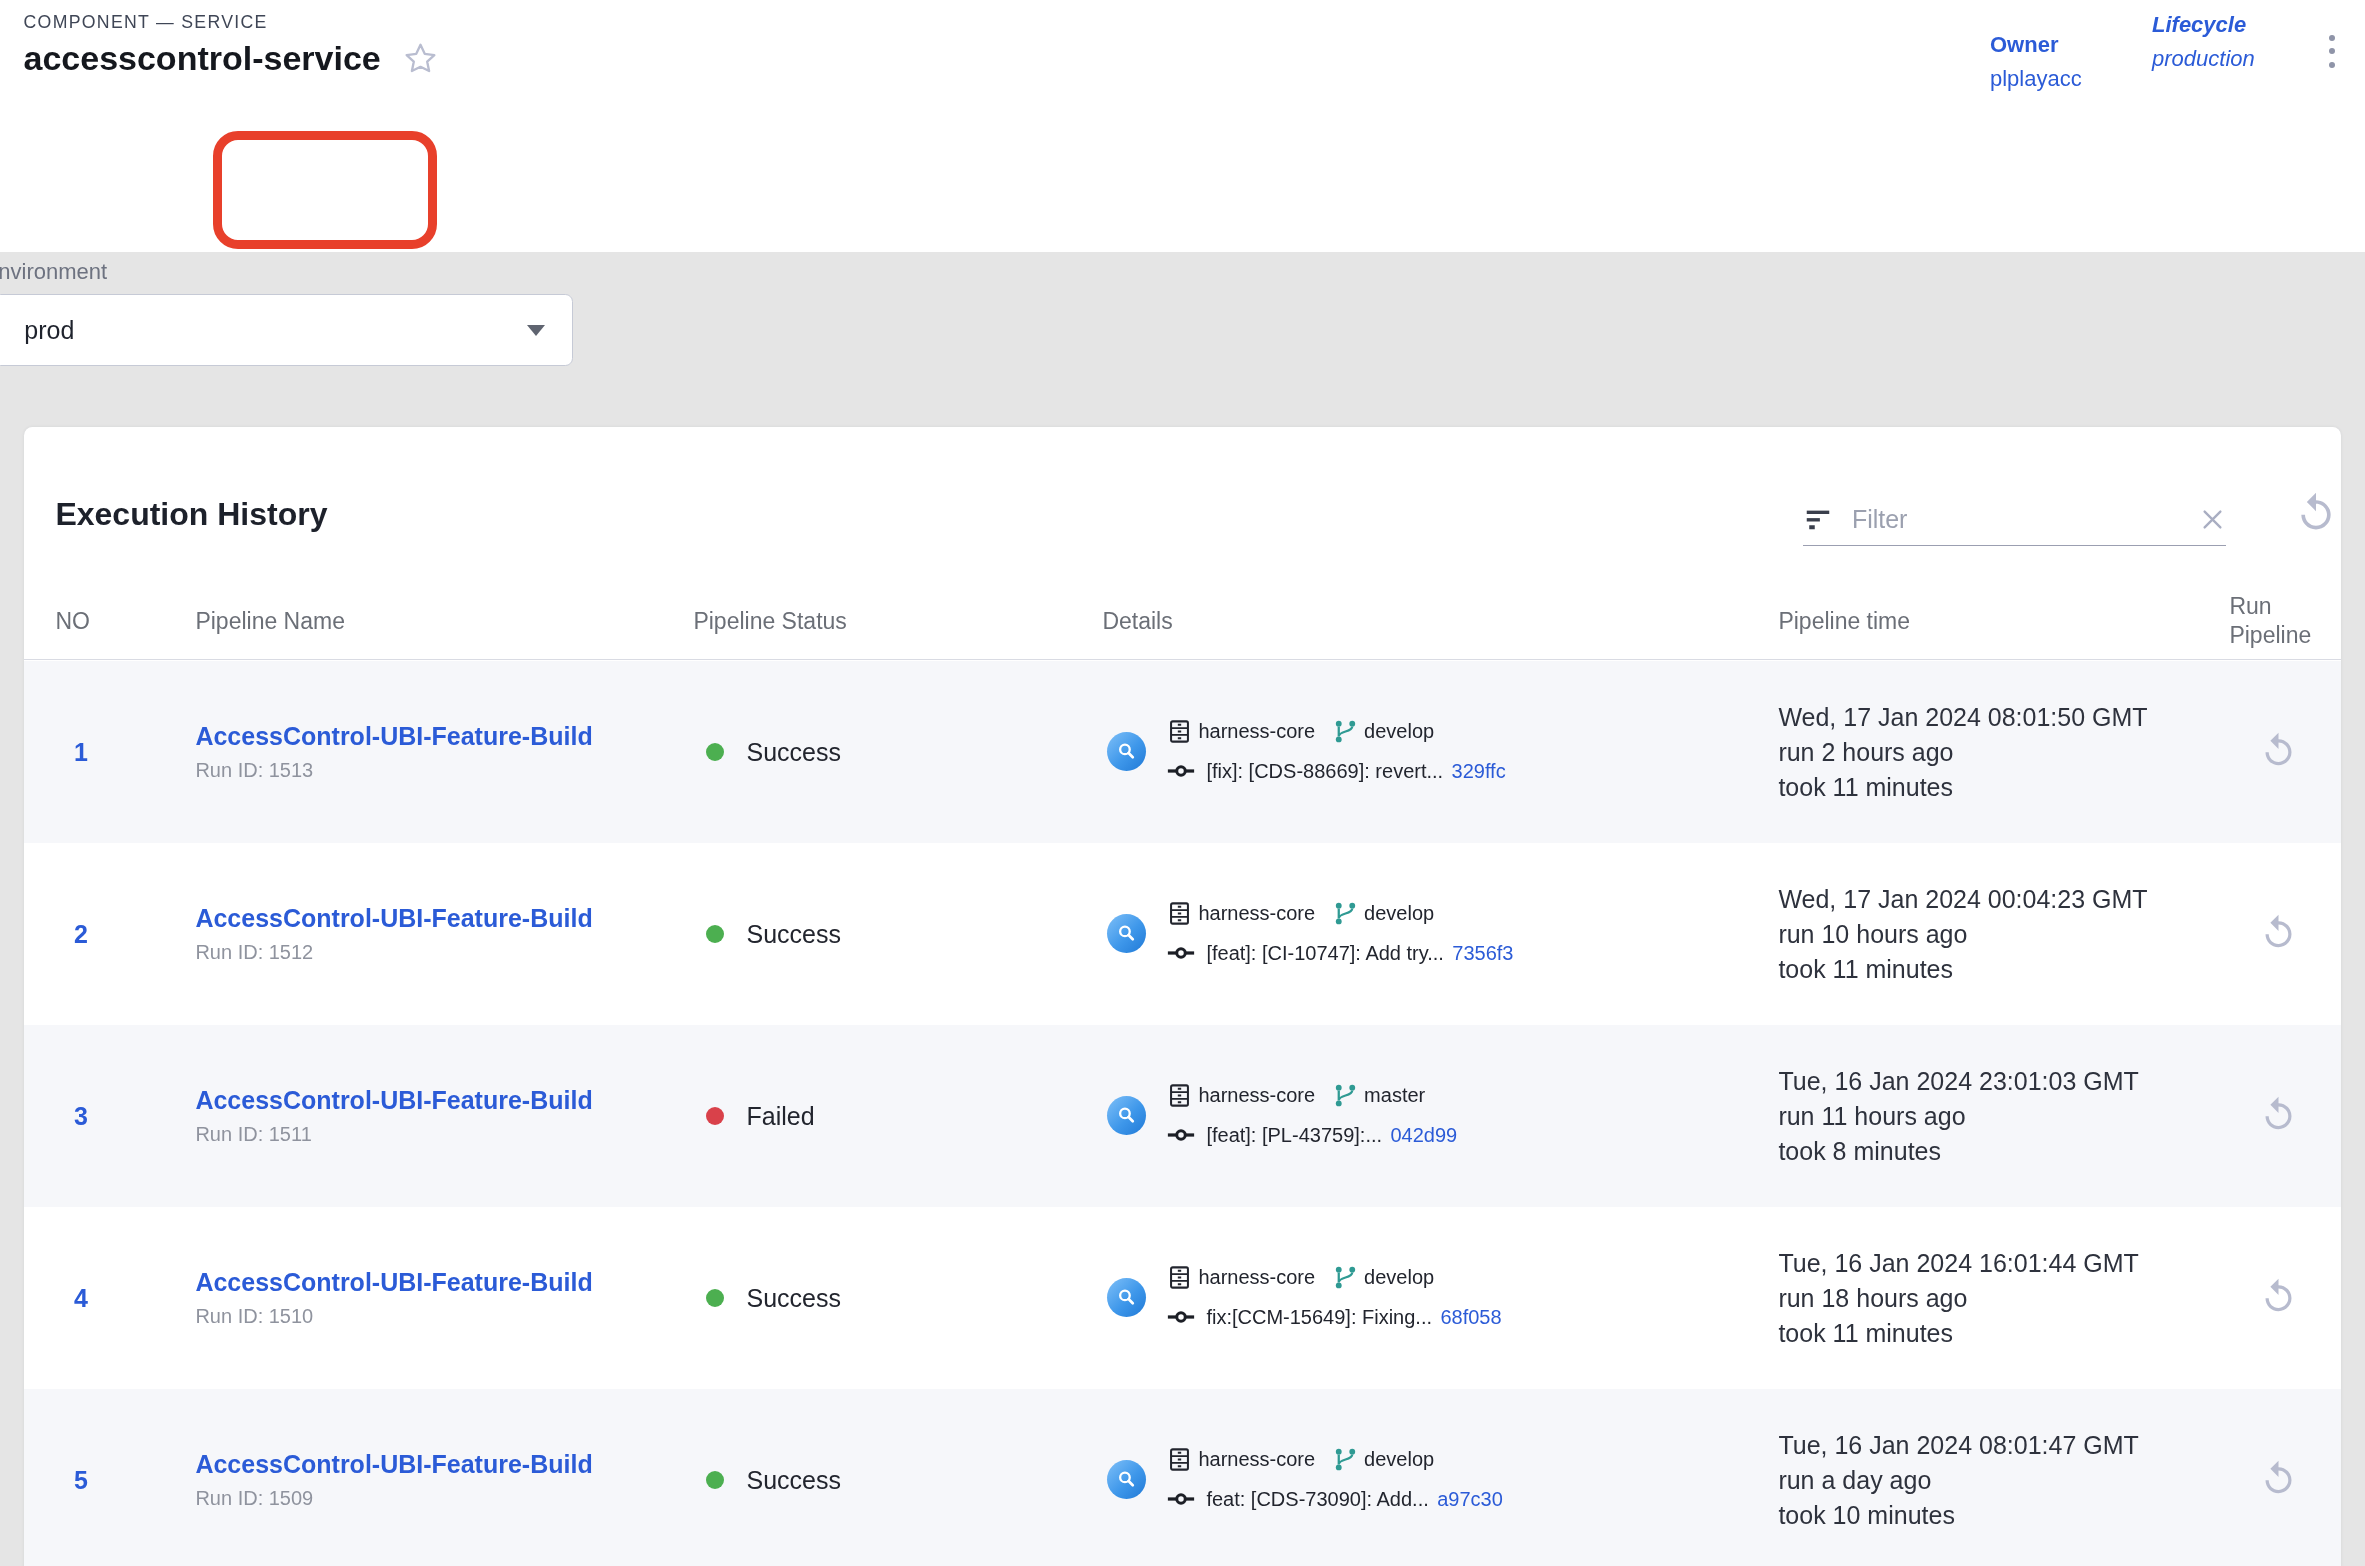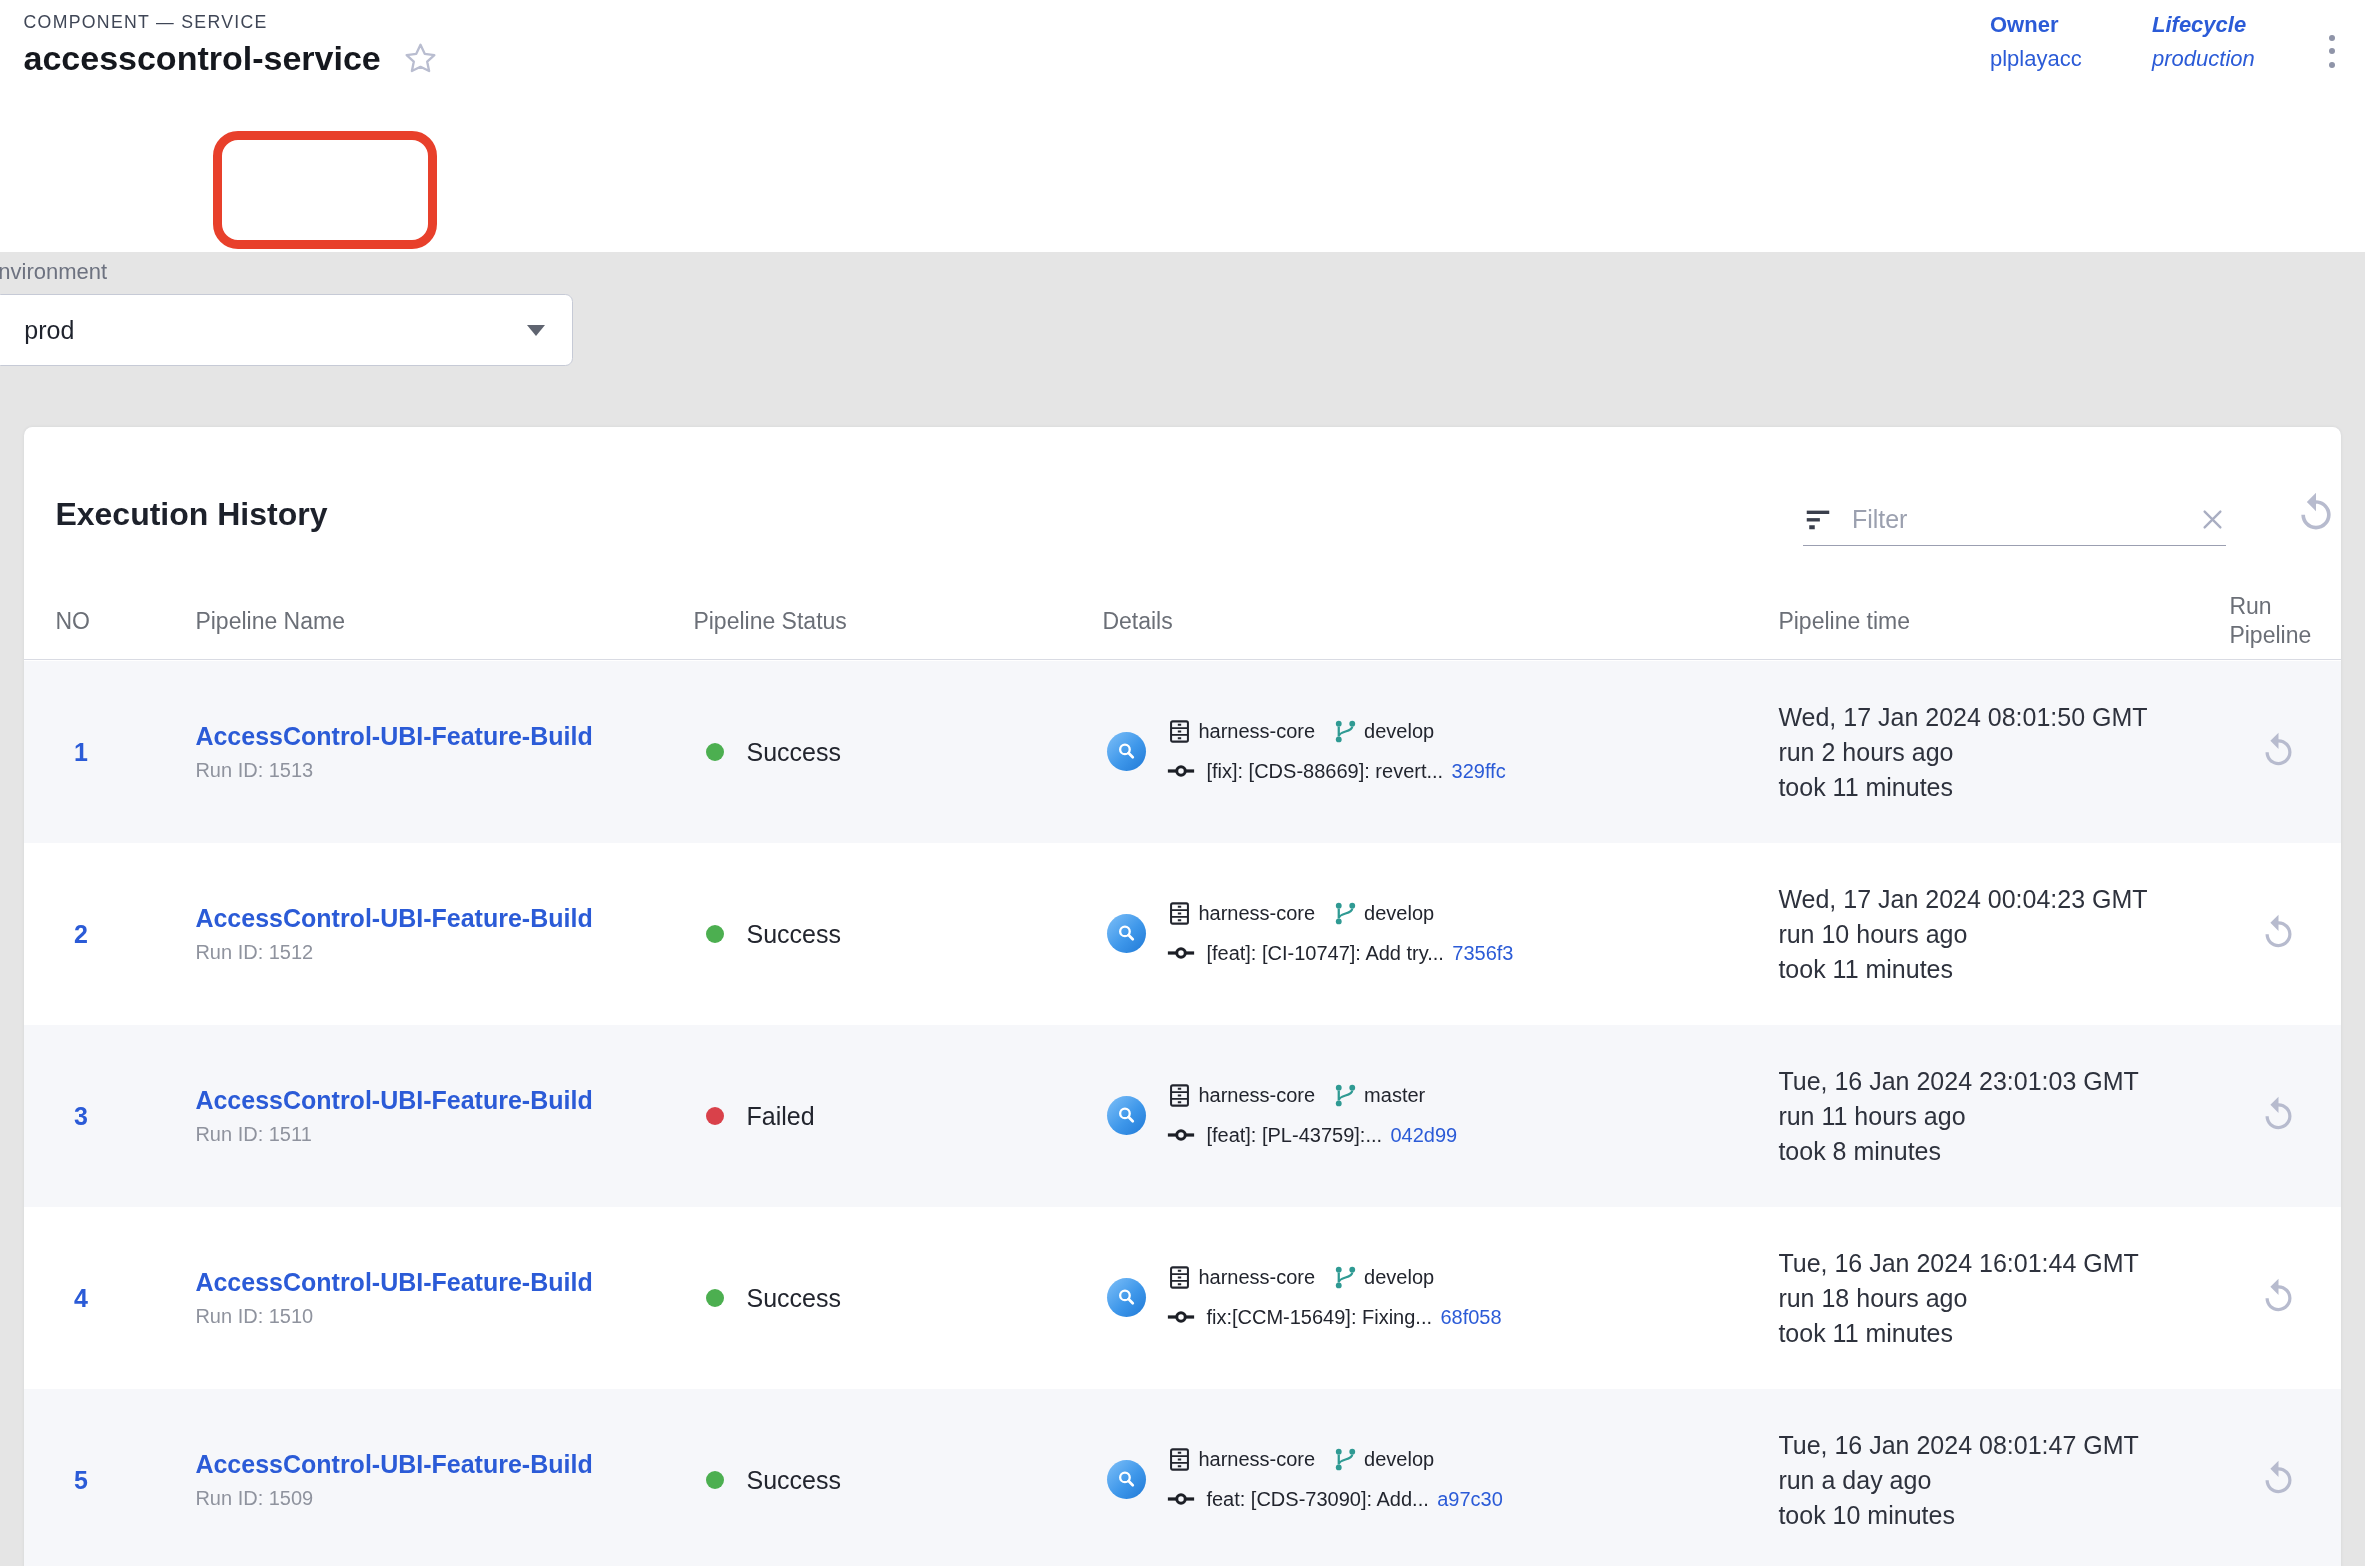--- a/index.html
+++ b/index.html
@@ -13,21 +13,21 @@
   .hdr { position:absolute; top:0; left:0; width:2366px; height:128px;
          background:#fff; border-bottom:1.7px solid #e3e5ec; }
   .kind-label { position:absolute; left:23.5px; top:11.8px; font-size:17.7px;
                 letter-spacing:1.3px; color:#3f4656; font-weight:500; }
   .title-row { position:absolute; left:23.5px; top:39px; display:flex; align-items:center; gap:22px; }
   .page-title { font-size:34px; font-weight:bold; color:#15181e; }
   .star { width:35px; height:35px; color:#b9bdd0; cursor:pointer; }
   .meta { position:absolute; top:11.8px; display:flex; flex-direction:column; gap:8.4px; }
   .meta .lbl { font-size:22px; font-weight:bold; color:#2b5bd7; }
   .meta .val { font-size:22px; color:#2b5bd7; }
-  .owner { left:1990px; }
+  .owner { left:1990px;margin-top:20px; }
   .lifecycle { left:2152px;font-style:italic; }
   .kebab { position:absolute; left:2324px; top:30px; display:flex; flex-direction:column; gap:7.6px; cursor:pointer; padding:5px; }
   .kebab i { width:5.9px; height:5.9px; border-radius:50%; background:#8f94a8; display:block; }
 
   
   .tabbar { position:absolute; top:110px; left:0; width:2366px; height:127px; background:#fff; }
   .tab { position:absolute; top:150px; transform:translateX(-50%); font-size:22px;
          font-weight:600; letter-spacing:0.5px; color:#989cab; cursor:pointer; white-space:nowrap; }
   .tab.active { color:#1d212b; }
   .tab-underline { position:absolute; top:224px; left:227px; width:195px; height:5.9px; background:#2e53d0; }

